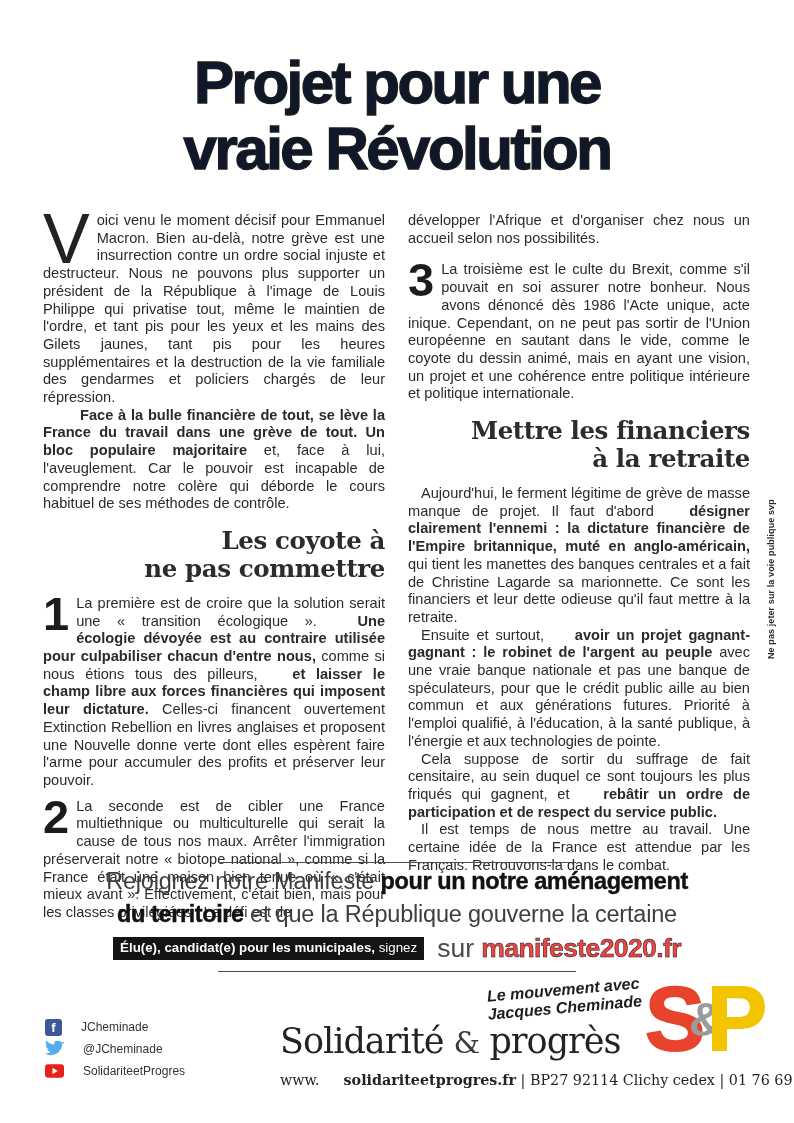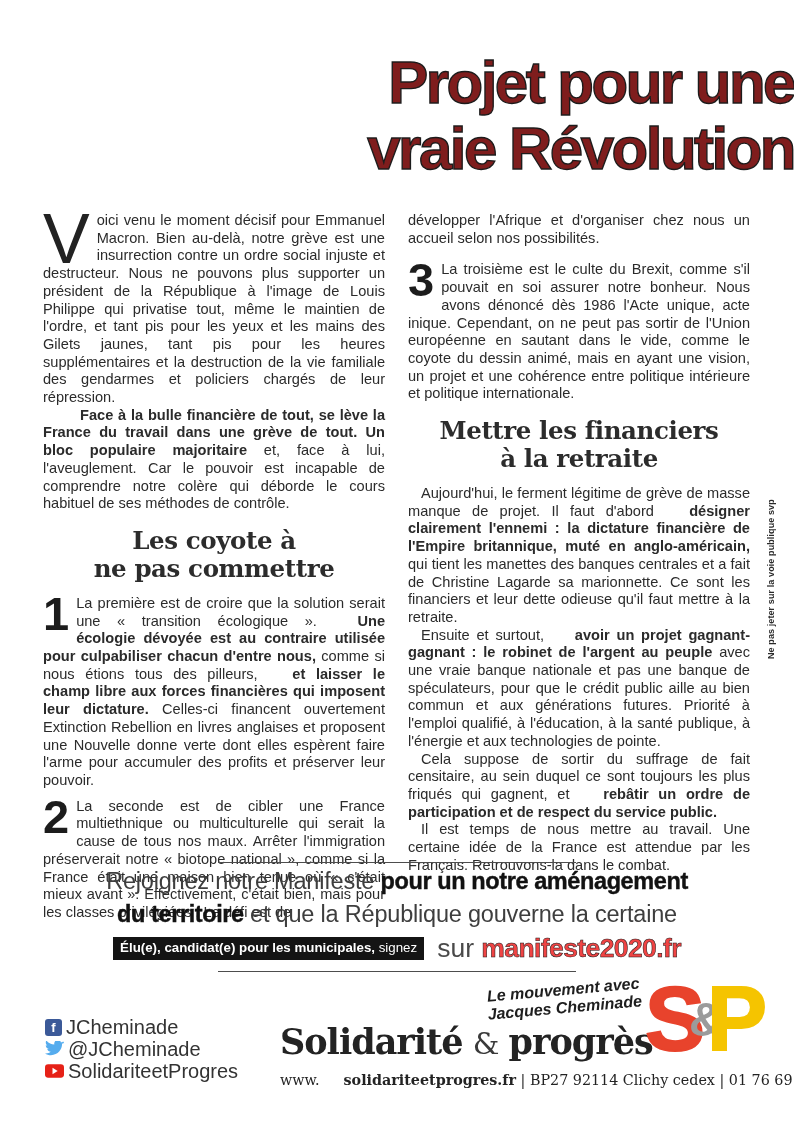--- a/index.html
+++ b/index.html
@@ -5,36 +5,36 @@
   html,body { margin:0; padding:0; background:#e9e9e9; }
   .page {
     position:relative; width:794px; height:1123px; margin:0 auto;
     background:#ffffff; overflow:hidden;
     font-family:"Liberation Sans","DejaVu Sans",sans-serif;
     color:#2b2b2b;
   }
   
   .title {
     position:absolute; top:50px; left:0; width:794px;
-    text-align:right; font-weight:bold; font-size:60px; line-height:66px;
-    letter-spacing:-2.5px; color:#7f1d1d;
+    text-align:center; font-weight:bold; font-size:60px; line-height:66px;
+    letter-spacing:-2.5px; color:#0f172a;
     -webkit-text-stroke:1.4px #1c1c1c;
   }
   
   .columns { position:absolute; top:212px; left:43px; width:708px; display:flex; gap:23px; }
   .col { width:342px; font-size:14.6px; line-height:17.7px; text-align:justify; }
   .col p { margin:0; }
   .indent { text-indent:13px; }
   .b { font-weight:bold;margin-left:24px; }
   .dropcap { float:left; font-size:70px; line-height:50px; padding:2px 7px 0 0; font-weight:400; color:#222; }
   .num { float:left; font-weight:bold; font-size:47px; line-height:37px; padding-right:9px; letter-spacing:-2px; color:#1c1c1c; }
   .slab {
     font-family:"DejaVu Serif","Liberation Serif",serif; font-weight:bold;
     font-size:24.5px; line-height:28px; letter-spacing:-0.4px;
-    text-align:center; color:#2c2c2c; margin:14px 0 12px 0;
+    text-align:right; color:#2c2c2c; margin:14px 0 12px 0;
   }
   .mt8 { margin-top:8px !important; }
   .mt14 { margin-top:14px !important; }
   
   .side-note { position:absolute; left:766px; top:653px; width:0; height:0; }
   .side-note span {
     display:inline-block; white-space:nowrap; transform:rotate(-90deg);
     transform-origin:0 0; font-size:9px; font-weight:bold; color:#2a2a2a; letter-spacing:0.1px;
   }
   
@@ -43,38 +43,38 @@
   .banner-line { font-size:23.5px; line-height:30px; color:#3e3e3e; margin-top:3px; letter-spacing:-0.2px; }
   .banner-line .hv { font-weight:bold; color:#121212; letter-spacing:-0.4px; -webkit-text-stroke:0.4px #121212; }
   .cta-row { display:flex; justify-content:center; align-items:center; gap:13px; margin:4px 0 7px 0; }
   .badge { background:#141414; color:#ffffff; text-align:right; font-size:13.3px; line-height:16.4px; padding:3px 7px; }
   .badge .bb { font-weight:bold; }
   .cta { font-size:26.5px; color:#4a4a4a; }
   .cta .url { font-weight:bold; color:#ef4444; letter-spacing:-0.6px; -webkit-text-stroke:0.5px #141414; }
   
   .footer { position:absolute; top:980px; left:0; width:794px; height:143px; }
   .social { position:absolute; left:45px; top:36px; }
-  .social-row { display:flex; align-items:center; gap:4px; height:22px; font-size:20px; color:#333; }
+  .social-row { display:flex; align-items:center; gap:19px; height:22px; font-size:12px; color:#333; }
   .sicon { display:inline-block; }
   .fb {
     width:17px; height:17px; border-radius:3px; background:#3b5998;
     color:#fff; font-weight:bold; text-align:center; line-height:18px; font-size:13px;
   }
   .fb::after { content:"f"; }
   .tagline {
     position:absolute; left:464px; top:1px; width:200px; text-align:center;
     font-style:italic; font-weight:bold; font-size:16px; line-height:18px;
     color:#1e1e1e; transform:rotate(-5deg);
   }
   .brand {
     position:absolute; left:280px; top:41px; white-space:nowrap;
     font-family:"DejaVu Serif","Liberation Serif",serif; font-size:35px;
     letter-spacing:-1px; color:#232323;
   }
-  .brand .bw { font-weight:bold; }
+  .brand .bw { font-weight:normal; }
   .brand .amp { font-weight:normal; font-size:30px; color:#3a3a3a; }
   .logo { position:absolute; left:645px; top:0px; width:150px; height:92px; }
   .logo span { position:absolute; line-height:1; font-weight:bold; font-family:"Liberation Sans",sans-serif; }
   .logo .ls { left:0; top:-6px; font-size:90px; color:#e8432c; -webkit-text-stroke:2px #e8432c; }
   .logo .lamp { left:44px; top:16px; font-size:48px; color:#9b9b9b; z-index:1; }
   .logo .lp { left:62px; top:-6px; font-size:90px; color:#f5c400; -webkit-text-stroke:2px #f5c400; z-index:2; }
   .address {
     position:absolute; left:280px; top:92px; white-space:nowrap;
     font-family:"DejaVu Serif","Liberation Serif",serif; font-size:14.3px; color:#232323;
   }

